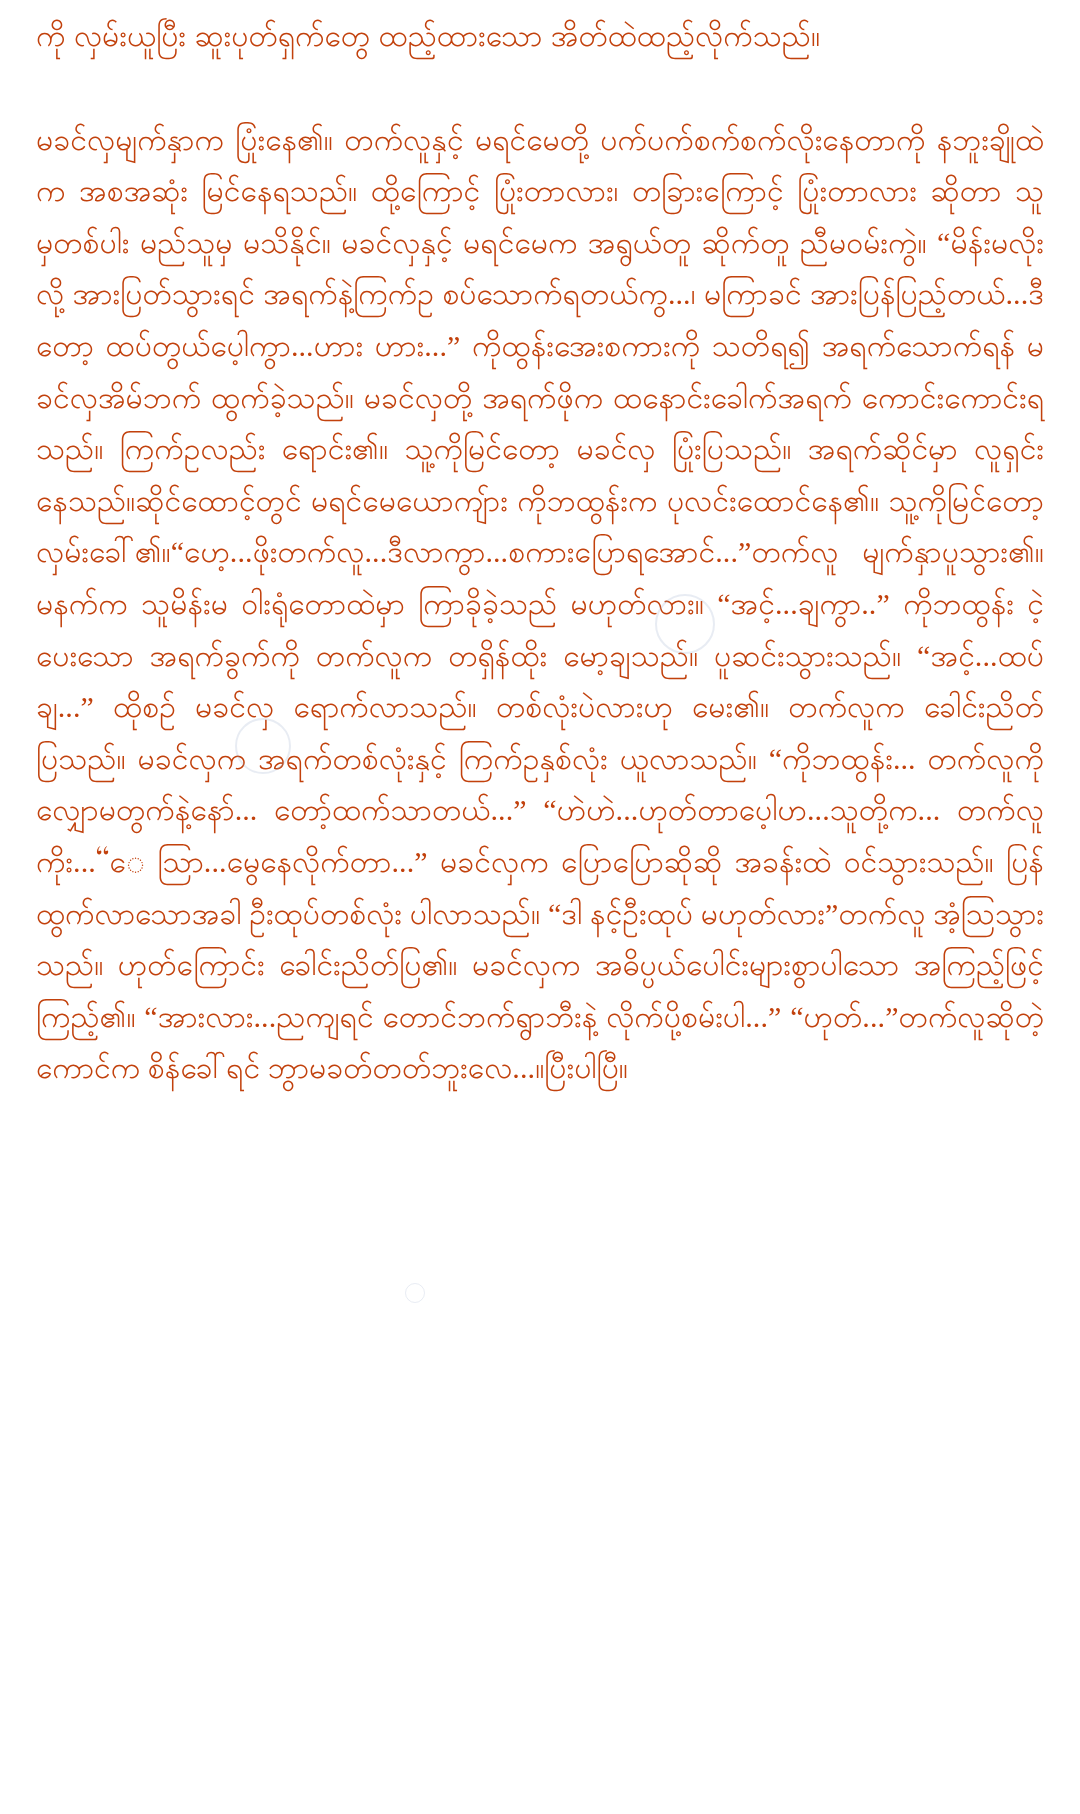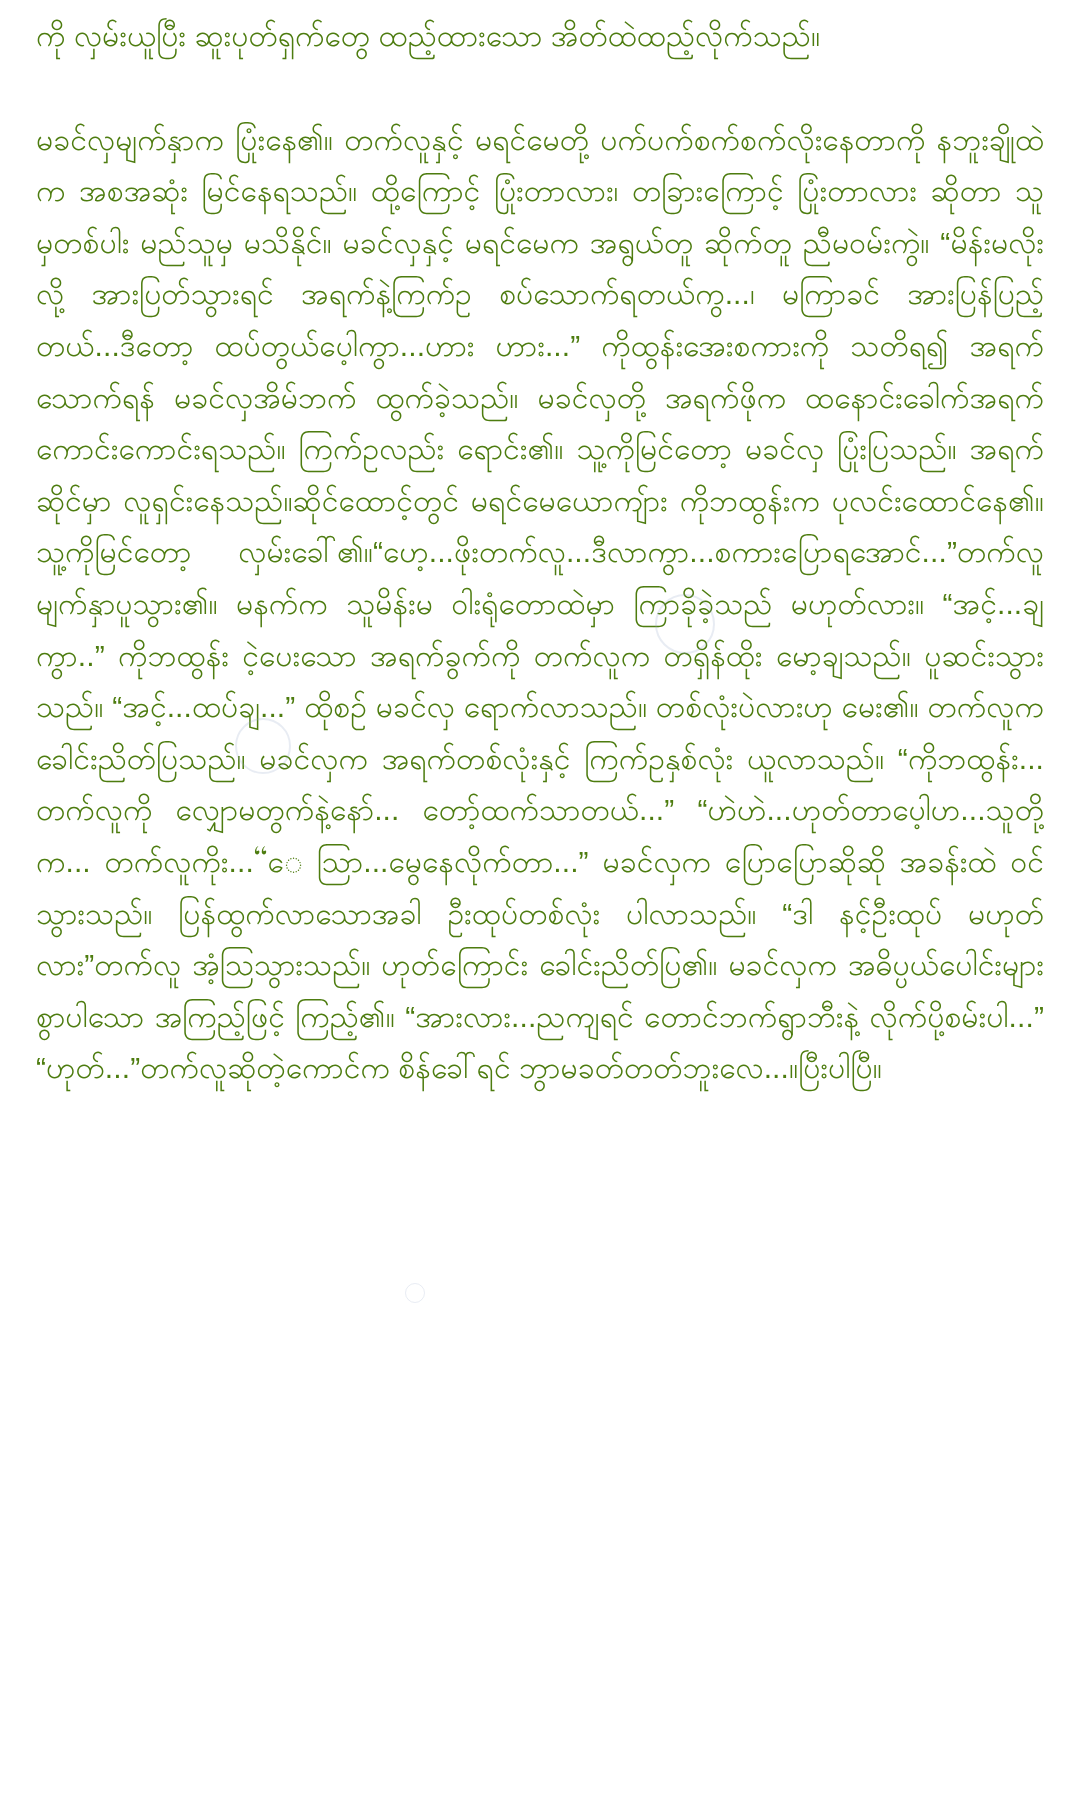--- a/index.html
+++ b/index.html
@@ -14,35 +14,36 @@
   }
   .page {
     position: relative;
     width: 1080px;
     min-height: 1814px;
     box-sizing: border-box;
     padding: 10px 36px 40px 36px;
     background: #ffffff;
   }
   .para {
-    color: #4d7c0f;
+    color: #c2410c;
     font-family: "Liberation Sans", sans-serif;
     font-size: 30px;
     line-height: 1.72;
     letter-spacing: 0.1px;
     text-align: justify;
     text-justify: inter-word;
     margin: 0;
     word-break: break-word;
   }
   .para.first {
     margin-top: 0;
   }
   .para.second {
     margin-top: 52px;
+    font-family: Liberation Serif, serif;
   }
   
   .watermark {
     position: absolute;
     border: 2px solid rgba(150, 170, 200, 0.22);
     border-radius: 50%;
     pointer-events: none;
   }
   .wm-1 { left: 655px; top: 594px; width: 56px; height: 56px; }
   .wm-2 { left: 235px; top: 718px; width: 52px; height: 52px; }

